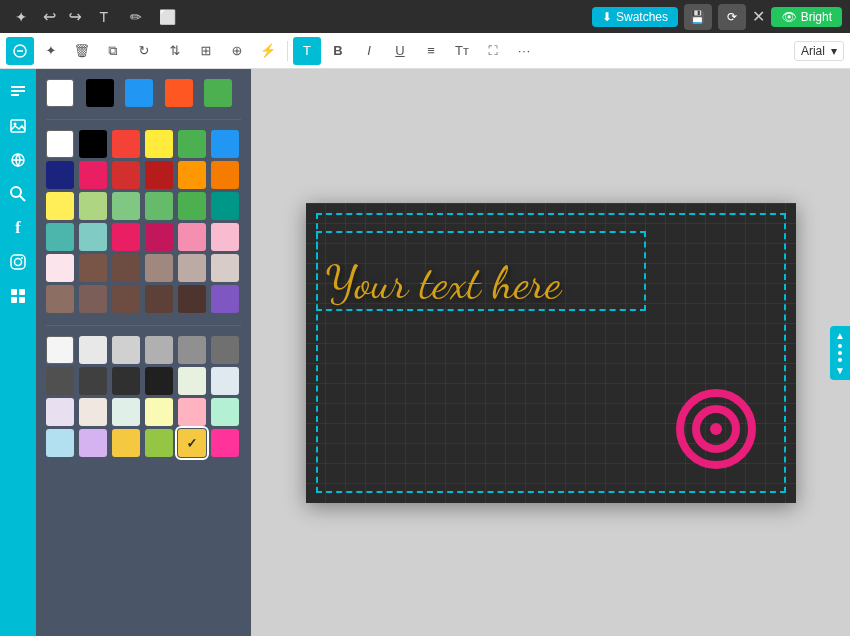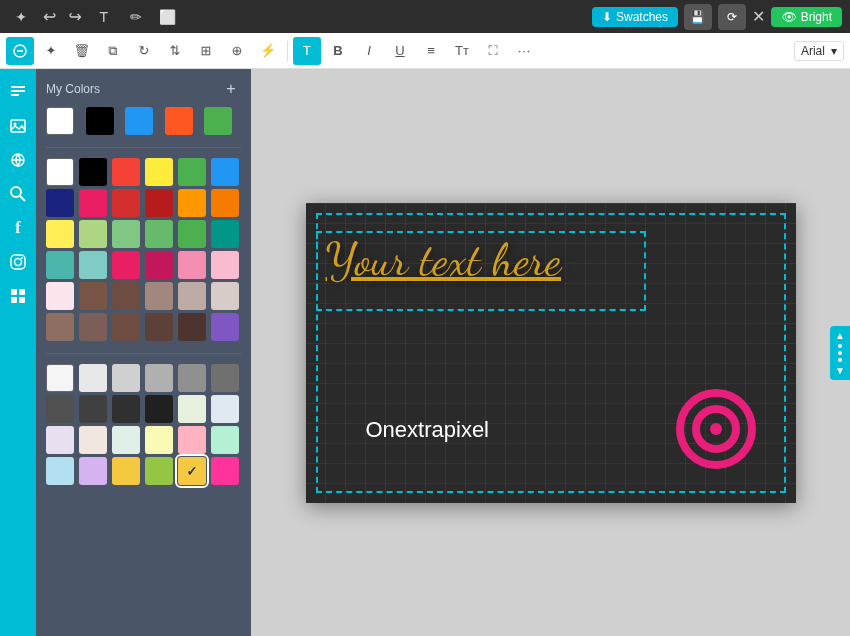--- a/index.html
+++ b/index.html
@@ -187,29 +187,28 @@
       position: absolute;
       top: 10px; left: 10px;
       right: 10px; bottom: 10px;
       border: 2px dashed #00bcd4;
       pointer-events: none;
     }
 
     
     .canvas-handwriting-text {
       position: absolute;
-      top: 29px;
+      top: 52px;
       left: 20px;
       font-family: 'Brush Script MT', cursive;
       font-size: 42px;
       color: #d4a017;
       text-shadow: 2px 2px 4px rgba(0,0,0,0.5);
       white-space: nowrap;
       pointer-events: none;
-      text-decoration: underline;
     }
     
     .canvas-regular-text {
       position: absolute;
       bottom: 60px;
       left: 60px;
       font-family: Arial, sans-serif;
       font-size: 22px;
       color: white;
       pointer-events: none;
@@ -356,24 +355,20 @@
         <rect x="2" y="2" width="6" height="6" rx="1" fill="white"></rect>
         <rect x="10" y="2" width="6" height="6" rx="1" fill="white"></rect>
         <rect x="2" y="10" width="6" height="6" rx="1" fill="white"></rect>
         <rect x="10" y="10" width="6" height="6" rx="1" fill="white"></rect>
       </svg>
     </button>
   </div>
 
   <div id="color-panel">
 
-    <div class="color-panel-header">
-      <span class="color-section-title">My Colors</span>
-      <button class="color-panel-add-btn">+</button>
-    </div>
     <div class="color-grid" style="grid-template-columns: repeat(5,1fr);">
       <button class="color-swatch white-swatch" style="background:#ffffff;"></button>
       <button class="color-swatch" style="background:#000000;"></button>
       <button class="color-swatch" style="background:#2196f3;"></button>
       <button class="color-swatch" style="background:#ff5722;"></button>
       <button class="color-swatch" style="background:#4caf50;"></button>
     </div>
 
     <div class="section-separator"></div>
 
@@ -463,23 +458,20 @@
     <div id="design-canvas">
 
       <div class="canvas-outer-selection"></div>
 
       <div class="text-selection-box"></div>
 
       <div class="canvas-handwriting-text">
         <span style="font-family: 'Brush Script MT', 'Dancing Script', cursive; color: #d4a017; font-size: 46px; text-shadow: 2px 2px 6px rgba(0,0,0,0.5);">Your text here</span>
       </div>
 
-      <div class="canvas-regular-text">
-        <span>Onextrapixel</span>
-      </div>
 
       <div class="canvas-target">
         <svg width="80" height="80" viewBox="0 0 80 80">
           <circle cx="40" cy="40" r="36" fill="none" stroke="#e91e7a" stroke-width="8"></circle>
           <circle cx="40" cy="40" r="20" fill="none" stroke="#e91e7a" stroke-width="8"></circle>
           <circle cx="40" cy="40" r="6" fill="#e91e7a"></circle>
         </svg>
       </div>
     </div>
 

